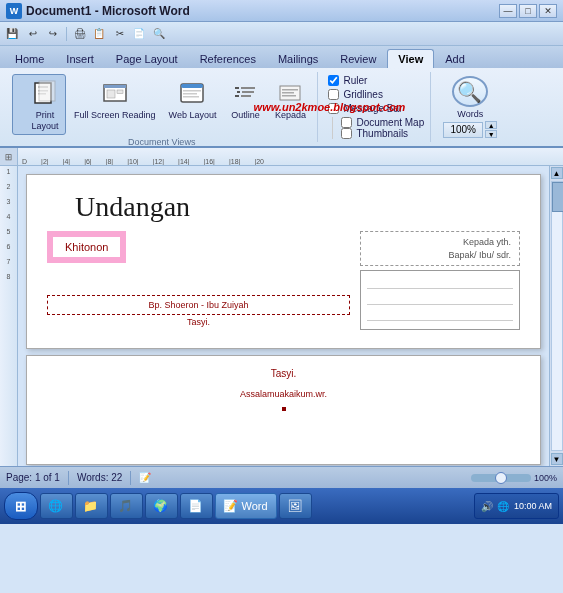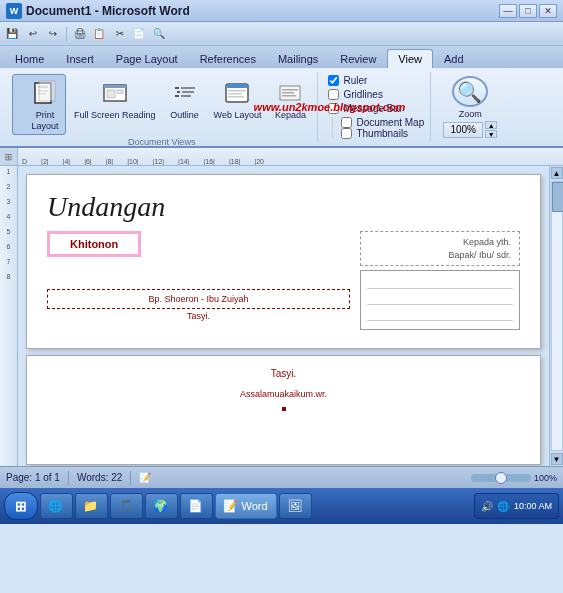--- a/index.html
+++ b/index.html
@@ -88,21 +88,21 @@
       border: 1px solid transparent;
       border-bottom: none;
       border-radius: 3px 3px 0 0;
       color: #1a1a4e;
       background: transparent;
     }
     .ribbon-tab.active {
       background: #e8f0fb;
       border-color: #7a9cc8;
       border-bottom: none;
-      font-weight: normal;
+      font-weight: bold;
       color: #000;
       margin-bottom: -1px;
       padding-bottom: 4px;
     }
 
     
     .ribbon {
       background: linear-gradient(to bottom, #e8f0fb 0%, #d4e4f4 100%);
       border-bottom: 2px solid #6a90c0;
       padding: 4px 6px;
@@ -268,38 +268,38 @@
       border: 1px solid #aaa;
       box-shadow: 2px 2px 5px rgba(0,0,0,0.2);
       padding: 16px 20px;
       position: relative;
       min-height: 175px;
     }
 
     .doc-title {
       font-family: 'Times New Roman', serif;
       font-size: 28px;
-      font-style: italic;
       color: #1a1a1a;
       margin-bottom: 8px;
+      margin-left: 28px;
     }
 
     .doc-content {
       display: flex;
       gap: 10px;
     }
     .doc-left { flex: 1; }
     .doc-right { width: 160px; }
 
     .invitation-label {
-      border: 3px solid #f9a8d4;
-      padding: 4px 20px;
+      border: 6px solid #f9a8d4;
+      padding: 4px 12px;
       display: inline-block;
       font-size: 11px;
-      font-weight: bold;
+      font-weight: normal;
       color: #8B0000;
       margin-bottom: 12px;
     }
 
     .address-box {
       border: 1px dashed #999;
       width: 100%;
       padding: 4px 8px;
       margin-bottom: 4px;
       font-size: 9px;
@@ -489,42 +489,42 @@
             <rect x="6" y="11" width="8" height="8" fill="#e8e8e8" stroke="#999" stroke-width="0.5"></rect>
             <rect x="16" y="11" width="6" height="3.5" fill="#e8e8e8" stroke="#999" stroke-width="0.5"></rect>
           </svg>
         </div>
         <div class="ribbon-btn-label">Full Screen Reading</div>
       </div>
 
       <div class="ribbon-btn">
         <div class="ribbon-btn-icon">
           <svg width="28" height="28" viewBox="0 0 28 28">
+            <rect x="3" y="5" width="22" height="18" rx="2" fill="white" stroke="#555" stroke-width="1.5"></rect>
+            <rect x="3" y="5" width="22" height="4" rx="2" fill="#4a8cd0"></rect>
+            <rect x="5" y="11" width="18" height="1.5" fill="#ccc"></rect>
+            <rect x="5" y="14" width="14" height="1.5" fill="#ccc"></rect>
+            <rect x="5" y="17" width="16" height="1.5" fill="#ccc"></rect>
+          </svg>
+        </div>
+        <div class="ribbon-btn-label">Web Layout</div>
+      </div>
+
+      <div class="ribbon-btn">
+        <div class="ribbon-btn-icon">
+          <svg width="28" height="28" viewBox="0 0 28 28">
             <rect x="4" y="8" width="4" height="2" fill="#555"></rect>
             <rect x="10" y="8" width="14" height="2" fill="#888"></rect>
             <rect x="6" y="12" width="3" height="2" fill="#555"></rect>
             <rect x="11" y="12" width="12" height="2" fill="#888"></rect>
             <rect x="4" y="16" width="4" height="2" fill="#555"></rect>
             <rect x="10" y="16" width="10" height="2" fill="#888"></rect>
           </svg>
         </div>
         <div class="ribbon-btn-label">Outline</div>
-      </div>
-
-      <div class="ribbon-btn">
-        <div class="ribbon-btn-icon">
-          <svg width="28" height="28" viewBox="0 0 28 28">
-            <rect x="3" y="5" width="22" height="18" rx="2" fill="white" stroke="#555" stroke-width="1.5"></rect>
-            <rect x="3" y="5" width="22" height="4" rx="2" fill="#4a8cd0"></rect>
-            <rect x="5" y="11" width="18" height="1.5" fill="#ccc"></rect>
-            <rect x="5" y="14" width="14" height="1.5" fill="#ccc"></rect>
-            <rect x="5" y="17" width="16" height="1.5" fill="#ccc"></rect>
-          </svg>
-        </div>
-        <div class="ribbon-btn-label">Web Layout</div>
       </div>
 
       <div class="ribbon-btn">
         <div class="ribbon-btn-icon">
           <svg width="28" height="28" viewBox="0 0 28 28">
             <rect x="4" y="7" width="20" height="14" fill="#f5f5f5" stroke="#888" stroke-width="1"></rect>
             <rect x="6" y="10" width="16" height="1.5" fill="#aaa"></rect>
             <rect x="6" y="13" width="12" height="1.5" fill="#aaa"></rect>
             <rect x="6" y="16" width="14" height="1.5" fill="#aaa"></rect>
           </svg>
@@ -557,21 +557,21 @@
         <input type="checkbox" style="">
         <span>Thumbnails</span>
       </div>
     </div>
   </div>
 
   <div class="zoom-section">
     <div class="zoom-circle">
       <span style="font-size:20px; color:#3a6cc0;">🔍</span>
     </div>
-    <span class="zoom-label">Zoom</span>
+    <span class="zoom-label">Words</span>
     <div style="display:flex;align-items:center;gap:2px;">
       <div style="width:40px;height:16px;background:linear-gradient(to bottom,#e8f0fb,#d0e0f0);border:1px solid #9ab8d8;display:flex;align-items:center;justify-content:center;font-size:10px;cursor:pointer;">100%</div>
       <div style="display:flex;flex-direction:column;gap:1px;">
         <div style="width:12px;height:8px;background:#d0e0f0;border:1px solid #9ab8d8;display:flex;align-items:center;justify-content:center;font-size:7px;cursor:pointer;">▲</div>
         <div style="width:12px;height:8px;background:#d0e0f0;border:1px solid #9ab8d8;display:flex;align-items:center;justify-content:center;font-size:7px;cursor:pointer;">▼</div>
       </div>
     </div>
   </div>
 
 </div>

